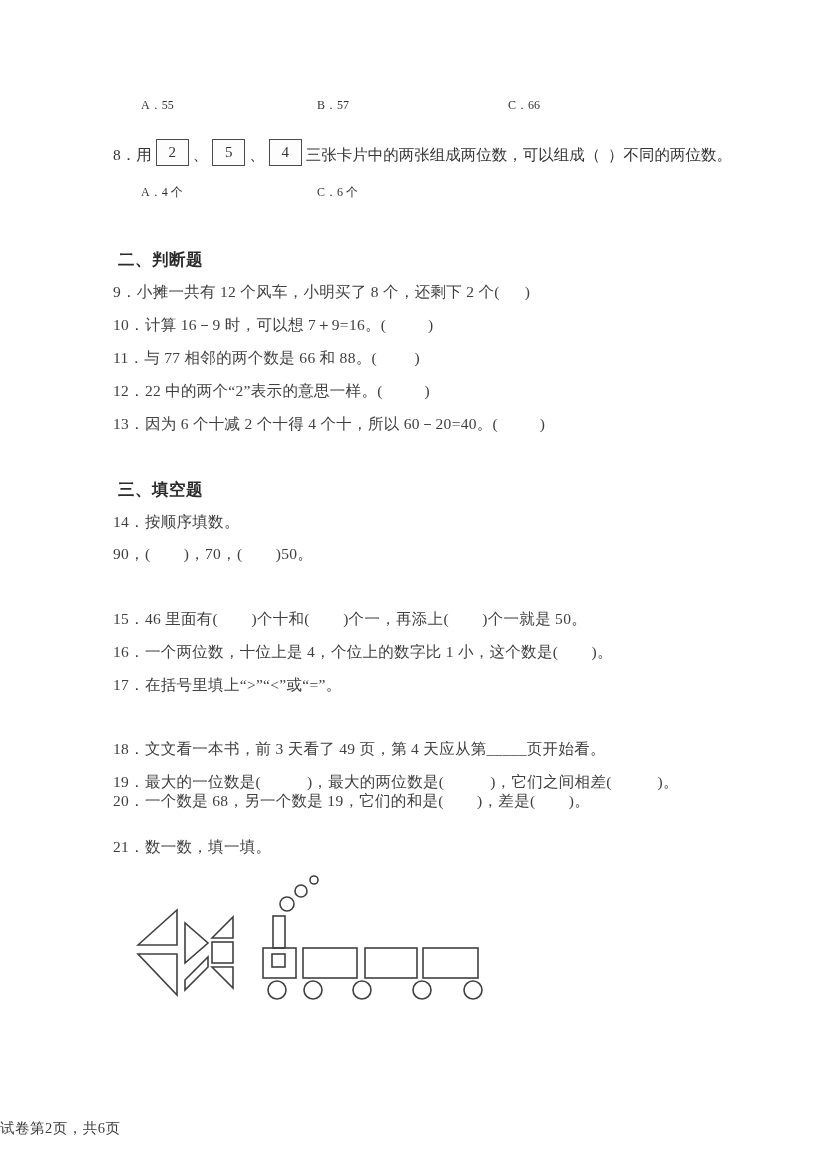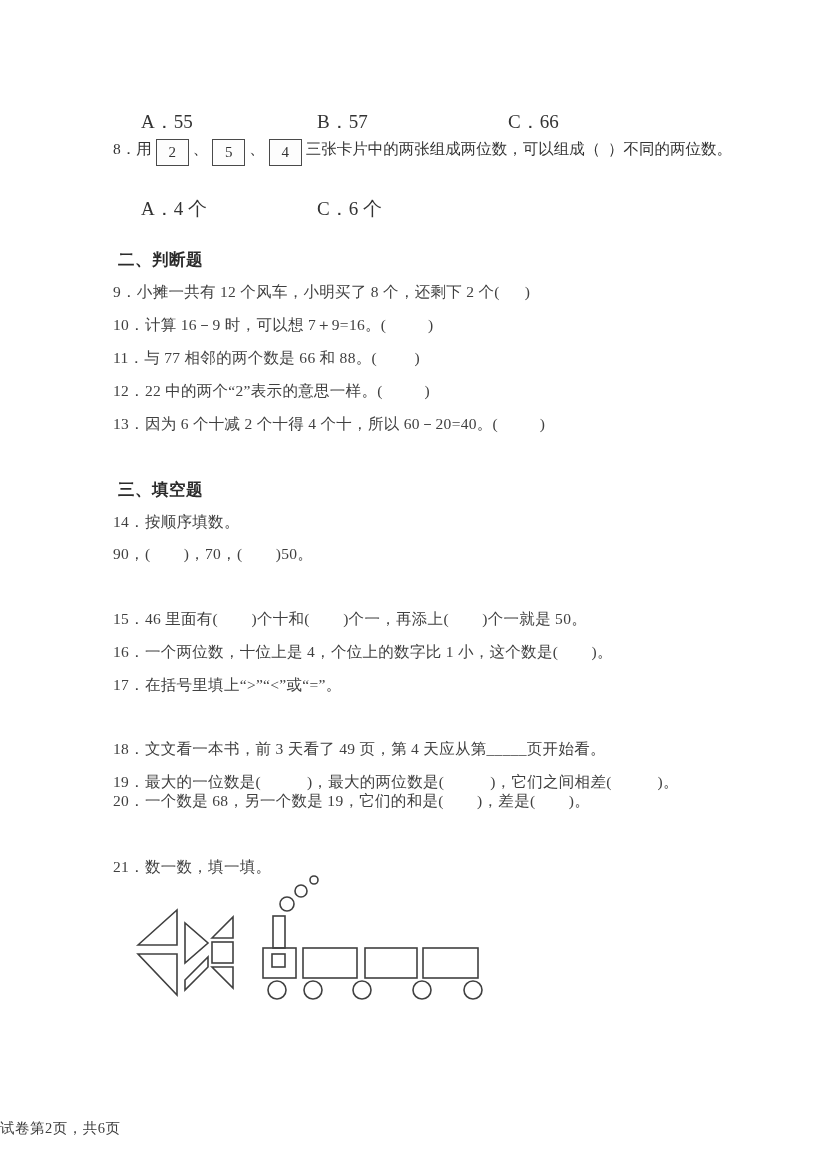--- a/index.html
+++ b/index.html
@@ -27,29 +27,28 @@
     font-weight:bold;
     color:#2b2b2b;
     letter-spacing:0.5px;
     text-align:center;
   }
   .opts {
     position:absolute;
     left:141px;
     display:grid;
     grid-template-columns:176px 191px auto;
-    font-size:19px;
+    font-size:12px;
     white-space:pre;
-    margin-top:12px;
   }
   .q8line {
     position:absolute;
     left:113px; top:139px;
     display:flex;
-    align-items:flex-start;
+    align-items:flex-end;
     font-size:15.5px;
     white-space:pre;
   }
   .card {
     display:inline-block;
     width:33px; height:27px;
     border:1.6px solid #4a4a4a;
     text-align:center;
     line-height:25px;
     font-size:15px;
@@ -106,21 +105,21 @@
 
   <div class="sec-title" style="top:479px">三、填空题</div>
   <div class="line" style="top:512px">14．按顺序填数。</div>
   <div class="line" style="top:544px">90，(        )，70，(        )50。</div>
   <div class="line" style="top:609px">15．46 里面有(        )个十和(        )个一，再添上(        )个一就是 50。</div>
   <div class="line" style="top:642px">16．一个两位数，十位上是 4，个位上的数字比 1 小，这个数是(        )。</div>
   <div class="line" style="top:675px">17．在括号里填上“&gt;”“&lt;”或“=”。</div>
   <div class="line" style="top:739px">18．文文看一本书，前 3 天看了 49 页，第 4 天应从第_____页开始看。</div>
   <div class="line" style="top:772px">19．最大的一位数是(           )，最大的两位数是(           )，它们之间相差(           )。</div>
   <div class="line" style="top:791px">20．一个数是 68，另一个数是 19，它们的和是(        )，差是(        )。</div>
-  <div class="line" style="top:857px">21．数一数，填一填。</div>
+  <div class="line" style="top:837px">21．数一数，填一填。</div>
 
   <div class="figure-wrap">
     <svg width="360" height="164" viewBox="0 0 360 164" fill="none" stroke="#404040" stroke-width="1.6" stroke-linejoin="miter">
 
       <g>
         <polygon points="8,79 47,44 47,79"></polygon>
         <polygon points="8,88 47,88 47,129"></polygon>
         <polygon points="55,57 55,97 78,77"></polygon>
         <polygon points="55,114 78,91 78,101 55,124"></polygon>
         <polygon points="82,72 103,51 103,72"></polygon>

